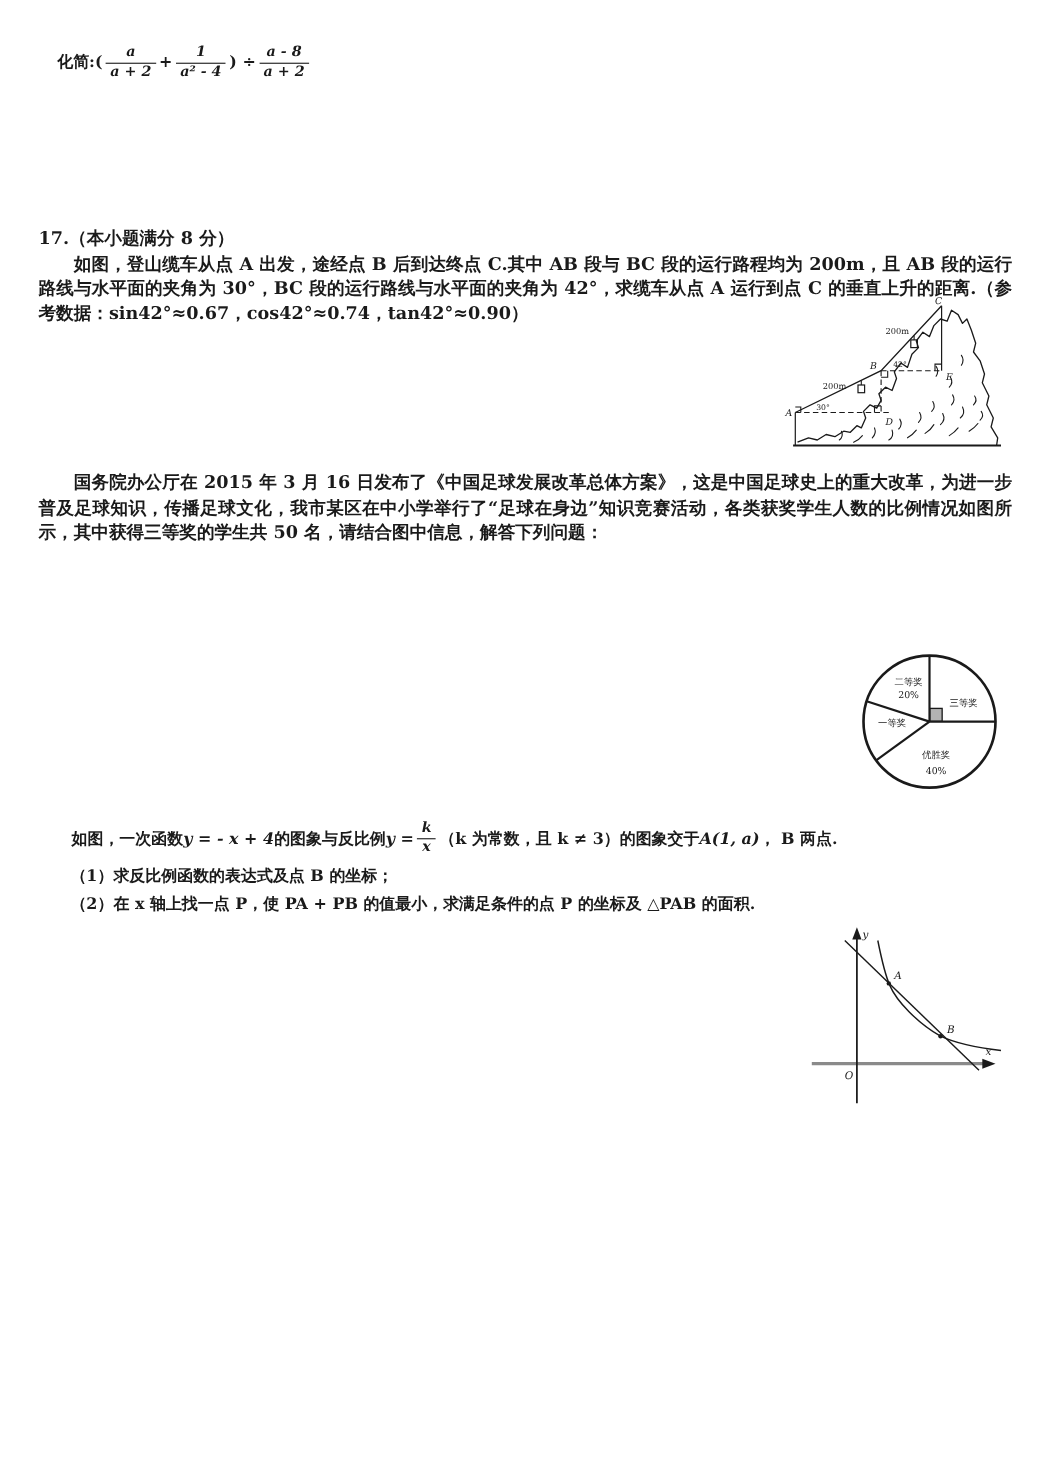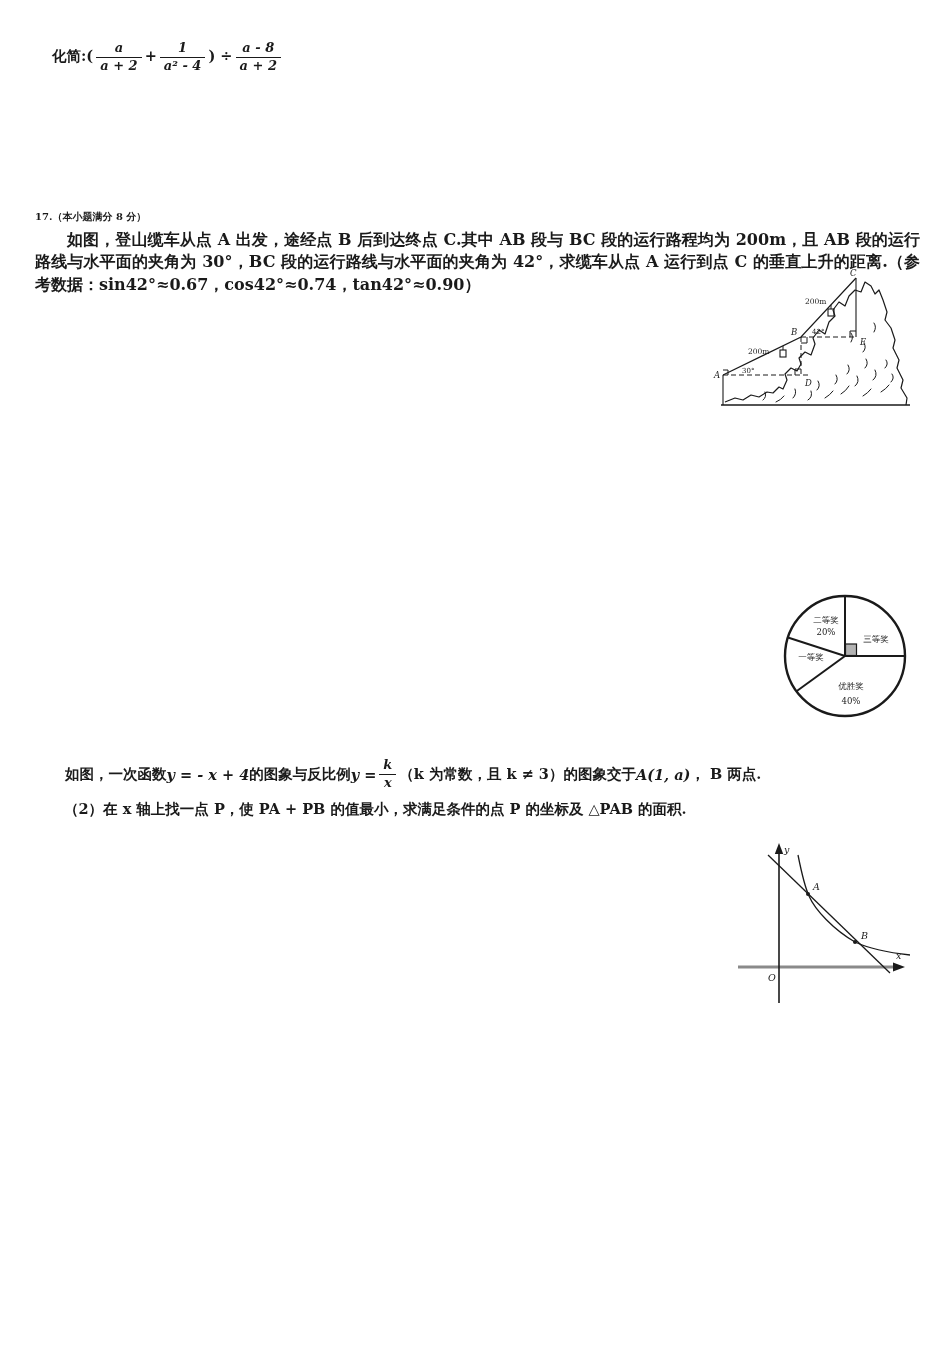--- a/index.html
+++ b/index.html
@@ -4,35 +4,35 @@
 <style>
   html,body{margin:0;padding:0;}
   body{
     width:950px;height:1346px;background:#ffffff;position:relative;
     font-family:"DejaVu Serif","Liberation Serif",serif;color:#1a1a1a;
     overflow:hidden;
   }
   .block{position:absolute;font-weight:bold;}
   .para{font-size:16px;line-height:22.5px;text-align:justify;margin:0;}
   .indent{text-indent:2em;}
-  .heading{font-size:10px;line-height:22.5px;margin:0;}
+  .heading{font-size:16px;line-height:22.5px;margin:0;}
   .math{font-style:italic;}
   .expr{font-size:14.5px;}
   .frac{display:inline-block;vertical-align:middle;text-align:center;
         font-size:13px;line-height:1.3;margin:0 3px;}
   .frac .num{display:block;border-bottom:1px solid #1a1a1a;padding:0 4px;}
   .frac .den{display:block;padding:0 4px;}
   svg{position:absolute;overflow:visible;}
   svg text{font-family:"DejaVu Serif","Liberation Serif",serif;fill:#1a1a1a;}
   .lbl{font-size:8.5px;font-style:italic;}
   .small{font-size:7px;}
   .mlabel{font-size:7.5px;}
   .pielabel{font-size:8.5px;}
   .glabel{font-size:9.5px;font-style:italic;}
-  .introline{font-size:14.5px;padding-left:30px;margin-top:16px;height:44px;
+  .introline{font-size:14.5px;padding-left:30px;margin-top:4px;height:44px;
              display:flex;align-items:center;white-space:nowrap;}
   .item{font-size:14.5px;line-height:25px;text-align:justify;margin:0;}
 </style>
 </head>
 <body>
 
 <div class="block expr" style="left:52px;top:40px;">
   <span>化简:(</span><span class="frac math"><span class="num">a</span><span class="den">a + 2</span></span><span>+</span><span class="frac math"><span class="num">1</span><span class="den">a² - 4</span></span><span>)</span> <span>÷</span><span class="frac math"><span class="num">a - 8</span><span class="den">a + 2</span></span>
 </div>
 
@@ -97,20 +97,21 @@
   <text class="lbl" x="137" y="10">C</text>
   <text class="lbl" x="92" y="120">D</text>
   <text class="lbl" x="147" y="79">E</text>
   <text class="mlabel" x="35" y="88">200m</text>
   <text class="mlabel" x="92" y="38">200m</text>
   <text class="small" x="29" y="107">30°</text>
   <text class="small" x="99" y="68">42°</text>
 </svg>
 
 <div class="block" style="left:35px;top:428px;width:885px;">
+  <p class="para indent">国务院办公厅在 2015 年 3 月 16 日发布了《中国足球发展改革总体方案》，这是中国足球史上的重大改革，为进一步普及足球知识，传播足球文化，我市某区在中小学举行了“足球在身边”知识竞赛活动，各类获奖学生人数的比例情况如图所示，其中获得三等奖的学生共 50 名，请结合图中信息，解答下列问题：</p>
 </div>
 
 <svg style="left:782px;top:588px;" width="132" height="132" viewBox="0 0 132 132">
   <circle cx="63" cy="68" r="60" fill="none" stroke="#1a1a1a" stroke-width="2.4"></circle>
   <g stroke="#1a1a1a" stroke-width="2" fill="none">
     <path d="M 63 68 L 63 8"></path>
     <path d="M 63 68 L 123 68"></path>
     <path d="M 63 68 L 5.9 49.5"></path>
     <path d="M 63 68 L 14.5 103.3"></path>
   </g>
@@ -130,20 +131,21 @@
       <span> 的图象与反比例 </span>
       <span class="math">y = </span>
       <span class="frac math">
         <span class="num">k</span>
         <span class="den">x</span>
       </span>
       <span>（k 为常数，且 k ≠ 3）的图象交于 </span>
       <span class="math">A(1, a)</span>
       <span>， B 两点.</span>
   </div>
+  <p class="item indent">（1）求反比例函数的表达式及点 B 的坐标；</p>
   <p class="item indent">（2）在 x 轴上找一点 P，使 PA + PB 的值最小，求满足条件的点 P 的坐标及 △PAB 的面积.</p>
 </div>
 
 <svg style="left:712px;top:840px;" width="205" height="168" viewBox="0 0 205 168">
 
   <path d="M 26 127 L 185 127" stroke="#8a8a8a" stroke-width="3" fill="none"></path>
   <polygon points="193,127 181,122.5 181,131.5" fill="#1a1a1a"></polygon>
   <path d="M 67 10 L 67 163" stroke="#1a1a1a" stroke-width="1.6" fill="none"></path>
   <polygon points="67,3 62.8,14 71.2,14" fill="#1a1a1a"></polygon>
 

